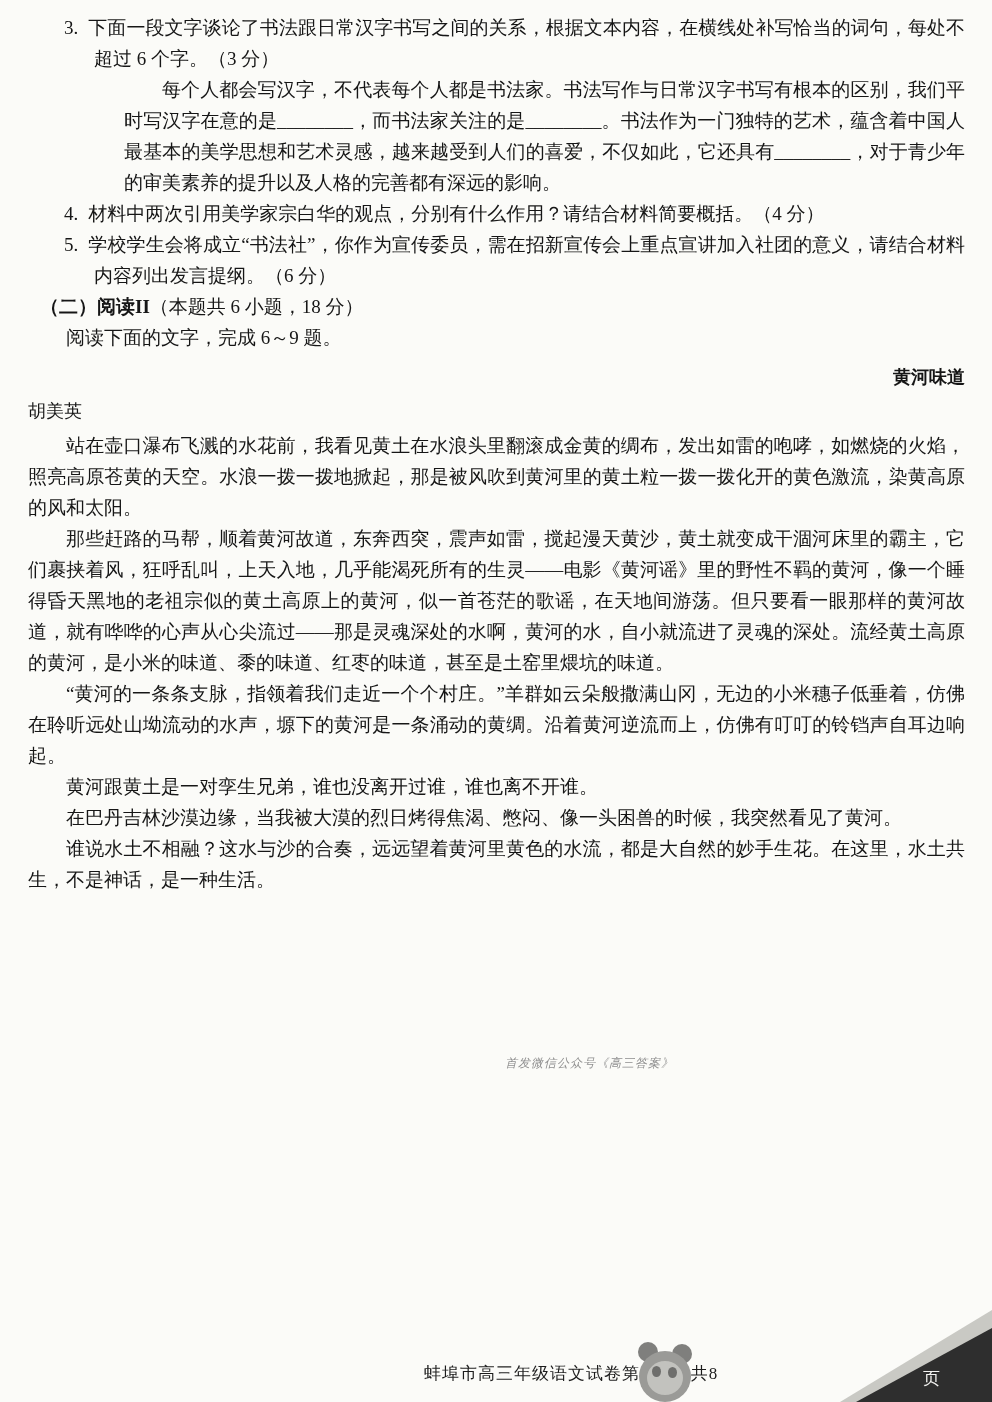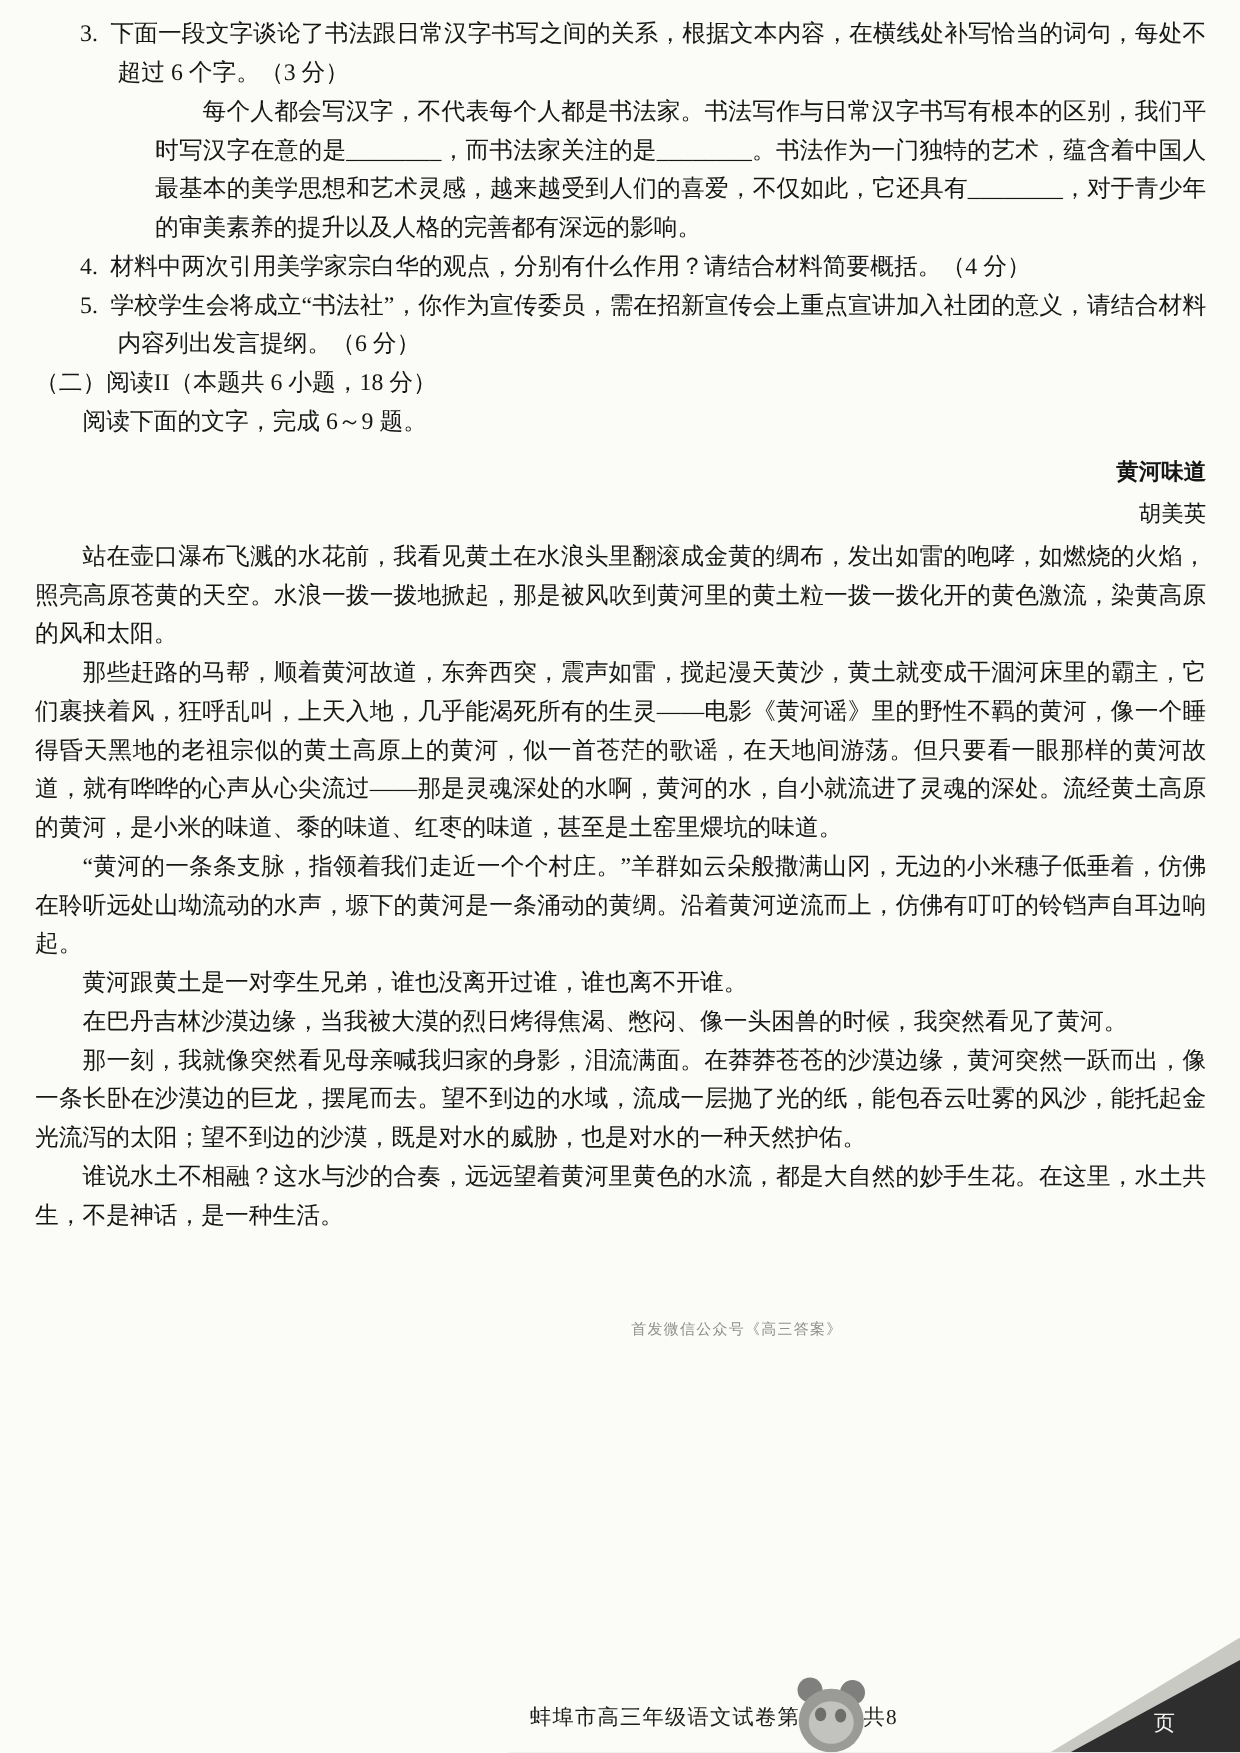--- a/index.html
+++ b/index.html
@@ -26,50 +26,51 @@
   }
   .qnum { margin-right: 10px; }
 
   .quote-block {
     margin-left: 96px;
     text-indent: 2em;
     text-align: justify;
   }
 
   .section-head { font-size: 19px; }
-  .section-head .bold { font-weight: normal; }
+  .section-head .bold { font-weight: bold; margin-left: 12px; }
 
   .instruction { text-indent: 2em; }
 
   .article-title {
     text-align: right;
     font-weight: bold;
     font-size: 18px;
     margin: 9px 0 3px 0;
   }
   .article-author {
-    text-align: right;
+    text-align: left;
     font-size: 18px;
     margin-bottom: 3px;
   }
   .para {
     margin: 0;
     text-indent: 2em;
     text-align: justify;
   }
 
   .watermark {
     position: absolute;
     left: 505px;
     top: 1056px;
     font-size: 12px;
     line-height: 14px;
     color: #8f8f8f;
     font-family: "Liberation Sans", sans-serif;
     letter-spacing: 1px;
+    font-style: italic;
   }
 
   .footer {
     position: absolute;
     left: 424px;
     top: 1358px;
     font-size: 17px;
     letter-spacing: 1px;
     color: #1c1c1c;
     white-space: nowrap;
@@ -162,21 +163,20 @@
     <div class="instruction">阅读下面的文字，完成 6～9 题。</div>
 
     <div class="article-title">黄河味道</div>
     <div class="article-author">胡美英</div>
 
     <p class="para">站在壶口瀑布飞溅的水花前，我看见黄土在水浪头里翻滚成金黄的绸布，发出如雷的咆哮，如燃烧的火焰，照亮高原苍黄的天空。水浪一拨一拨地掀起，那是被风吹到黄河里的黄土粒一拨一拨化开的黄色激流，染黄高原的风和太阳。</p>
     <p class="para">那些赶路的马帮，顺着黄河故道，东奔西突，震声如雷，搅起漫天黄沙，黄土就变成干涸河床里的霸主，它们裹挟着风，狂呼乱叫，上天入地，几乎能渴死所有的生灵——电影《黄河谣》里的野性不羁的黄河，像一个睡得昏天黑地的老祖宗似的黄土高原上的黄河，似一首苍茫的歌谣，在天地间游荡。但只要看一眼那样的黄河故道，就有哗哗的心声从心尖流过——那是灵魂深处的水啊，黄河的水，自小就流进了灵魂的深处。流经黄土高原的黄河，是小米的味道、黍的味道、红枣的味道，甚至是土窑里煨坑的味道。</p>
     <p class="para">“黄河的一条条支脉，指领着我们走近一个个村庄。”羊群如云朵般撒满山冈，无边的小米穗子低垂着，仿佛在聆听远处山坳流动的水声，塬下的黄河是一条涌动的黄绸。沿着黄河逆流而上，仿佛有叮叮的铃铛声自耳边响起。</p>
     <p class="para">黄河跟黄土是一对孪生兄弟，谁也没离开过谁，谁也离不开谁。</p>
     <p class="para">在巴丹吉林沙漠边缘，当我被大漠的烈日烤得焦渴、憋闷、像一头困兽的时候，我突然看见了黄河。</p>
-    <p class="para">那一刻，我就像突然看见母亲喊我归家的身影，泪流满面。在莽莽苍苍的沙漠边缘，黄河突然一跃而出，像一条长卧在沙漠边的巨龙，摆尾而去。望不到边的水域，流成一层抛了光的纸，能包吞云吐雾的风沙，能托起金光流泻的太阳；望不到边的沙漠，既是对水的威胁，也是对水的一种天然护佑。</p>
     <p class="para">谁说水土不相融？这水与沙的合奏，远远望着黄河里黄色的水流，都是大自然的妙手生花。在这里，水土共生，不是神话，是一种生活。</p>
 
   </div>
 
   <div class="watermark">首发微信公众号《高三答案》</div>
 
   <div class="footer">蚌埠市高三年级语文试卷第3页（ 共8</div>
 
   <div class="stamp">
     <div class="ear left"></div>

